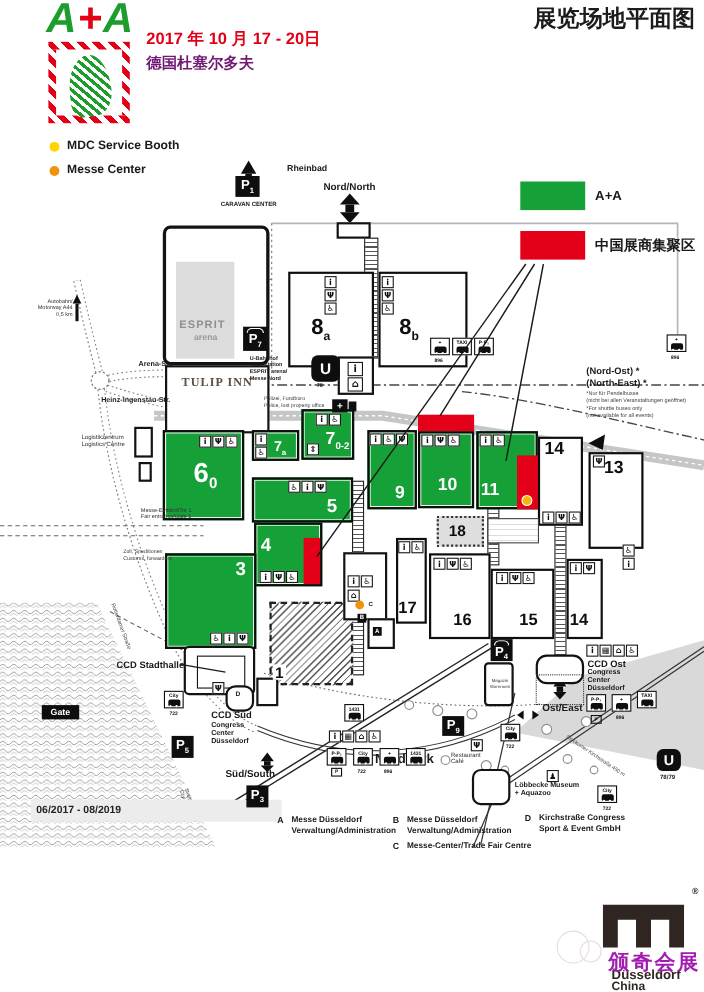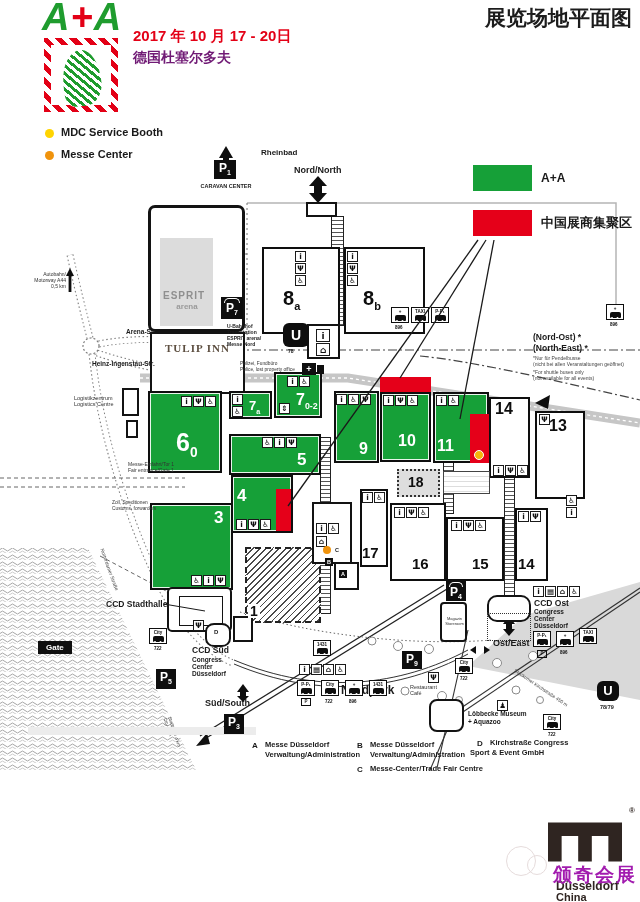--- a/index.html
+++ b/index.html
@@ -263,21 +263,21 @@
 <div class="hall hG" style="left:150px;top:503px;width:83px;height:87px"></div>
 <div class="hall hG" style="left:334px;top:391px;width:45px;height:72px"></div>
 <div class="hall hG" style="left:380px;top:392px;width:51px;height:70px"></div>
 <div class="hall hG" style="left:433px;top:392px;width:56px;height:71px"></div>
 
 <div class="red" style="left:380px;top:377px;width:51px;height:15px"></div>
 <div class="red" style="left:470px;top:414px;width:19px;height:49px"></div>
 <div class="red" style="left:276px;top:489px;width:15px;height:42px"></div>
 <span class="dot" style="left:474px;top:450px;width:8px;height:8px;background:#f5b50a;border:1px solid #fff"></span>
 
-<b class="hnum" style="left:176px;top:430px;font-size:25px"><span>6</span><sub>0</sub></b>
+<b class="hnum" style="left:176px;top:418px;font-size:25px"><span>6</span><sub>0</sub></b>
 <b class="hnum" style="left:249px;top:399px;font-size:13px"><span>7</span><sub>a</sub></b>
 <b class="hnum" style="left:296px;top:392px;font-size:16px"><span>7</span><sub>0-2</sub></b>
 <b class="hnum" style="left:297px;top:451px;font-size:17px"><span>5</span></b>
 <b class="hnum" style="left:237px;top:487px;font-size:17px"><span>4</span></b>
 <b class="hnum" style="left:214px;top:509px;font-size:17px"><span>3</span></b>
 <b class="hnum" style="left:359px;top:441px;font-size:16px"><span>9</span></b>
 <b class="hnum" style="left:398px;top:433px;font-size:16px"><span>10</span></b>
 <b class="hnum" style="left:437px;top:438px;font-size:16px"><span>11</span></b>
 
 <div class="icst" style="left:181px;top:396px">
@@ -415,20 +415,21 @@
     <span class="bus"></span>
   </div>
 <span class="blab" style="left:154px;top:646px">722</span>
 <div class="pbox" style="left:156px;top:669px;width:20px;height:20px"><span>P</span><sub>5</sub></div>
 <div class="t" style="left:205px;top:698px;font-size:9px">Süd/South</div>
 <div class="pbox" style="left:224px;top:714px;width:20px;height:20px"><span>P</span><sub>3</sub></div>
 <div class="bld" style="left:233px;top:616px;width:20px;height:26px"></div>
 <div class="t pre" style="left:172px;top:716px;font-size:4.5px;font-weight:normal;color:#444;transform:rotate(72deg);transform-origin:left top">Stadtmitte 4 km
 City 4 km</div>
 <div class="note">
+  <div>06/2017 - 08/2019</div>
 </div>
 
 <div class="t" style="left:341px;top:683px;font-size:12px">Nordpark</div>
 <div class="tbox" style="left:313px;top:640px">
     <span class="tl">1431</span>
     <span class="bus"></span>
   </div>
 <div class="icst" style="left:299px;top:664px">
     <i class="ib">i</i>
     <i class="ib">▦</i>
@@ -512,21 +513,21 @@
 <div class="t" style="left:252px;top:741px;font-size:8px">A</div>
 <div class="t" style="left:265px;top:741px;font-size:7.5px">Messe Düsseldorf</div>
 <div class="t" style="left:265px;top:751px;font-size:7.5px">Verwaltung/Administration</div>
 <div class="t" style="left:357px;top:741px;font-size:8px">B</div>
 <div class="t" style="left:370px;top:741px;font-size:7.5px">Messe Düsseldorf</div>
 <div class="t" style="left:370px;top:751px;font-size:7.5px">Verwaltung/Administration</div>
 <div class="t" style="left:357px;top:765px;font-size:8px">C</div>
 <div class="t" style="left:370px;top:765px;font-size:7.5px">Messe-Center/Trade Fair Centre</div>
 <div class="t" style="left:477px;top:739px;font-size:8px">D</div>
 <div class="t" style="left:490px;top:739px;font-size:7.5px">Kirchstraße Congress</div>
-<div class="t" style="left:470px;top:749px;font-size:7.5px">Sport &amp; Event GmbH</div>
+<div class="t" style="left:490px;top:749px;font-size:7.5px">Sport &amp; Event GmbH</div>
 
 <svg class="ptr" width="640" height="902">
   <g stroke="#1a1a1a" stroke-width="1.3" fill="none">
     <path d="M478,240 L288,506"></path>
       <path d="M486,240 L400,378"></path>
       <path d="M494,240 L460,419"></path>
     <path d="M164,604 L205,611" stroke-width="1"></path>
   </g>
 </svg>
 

